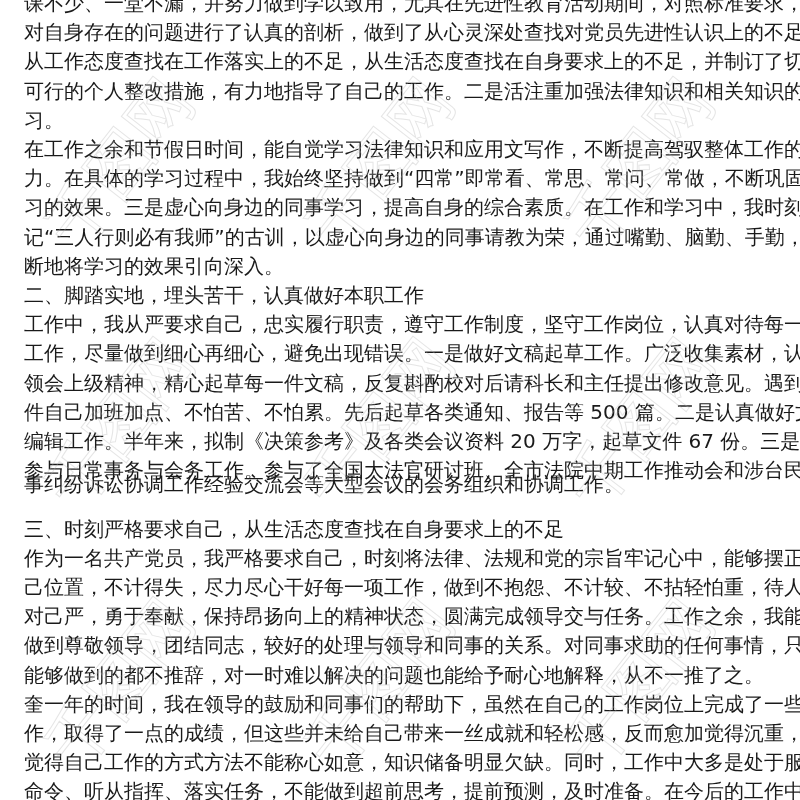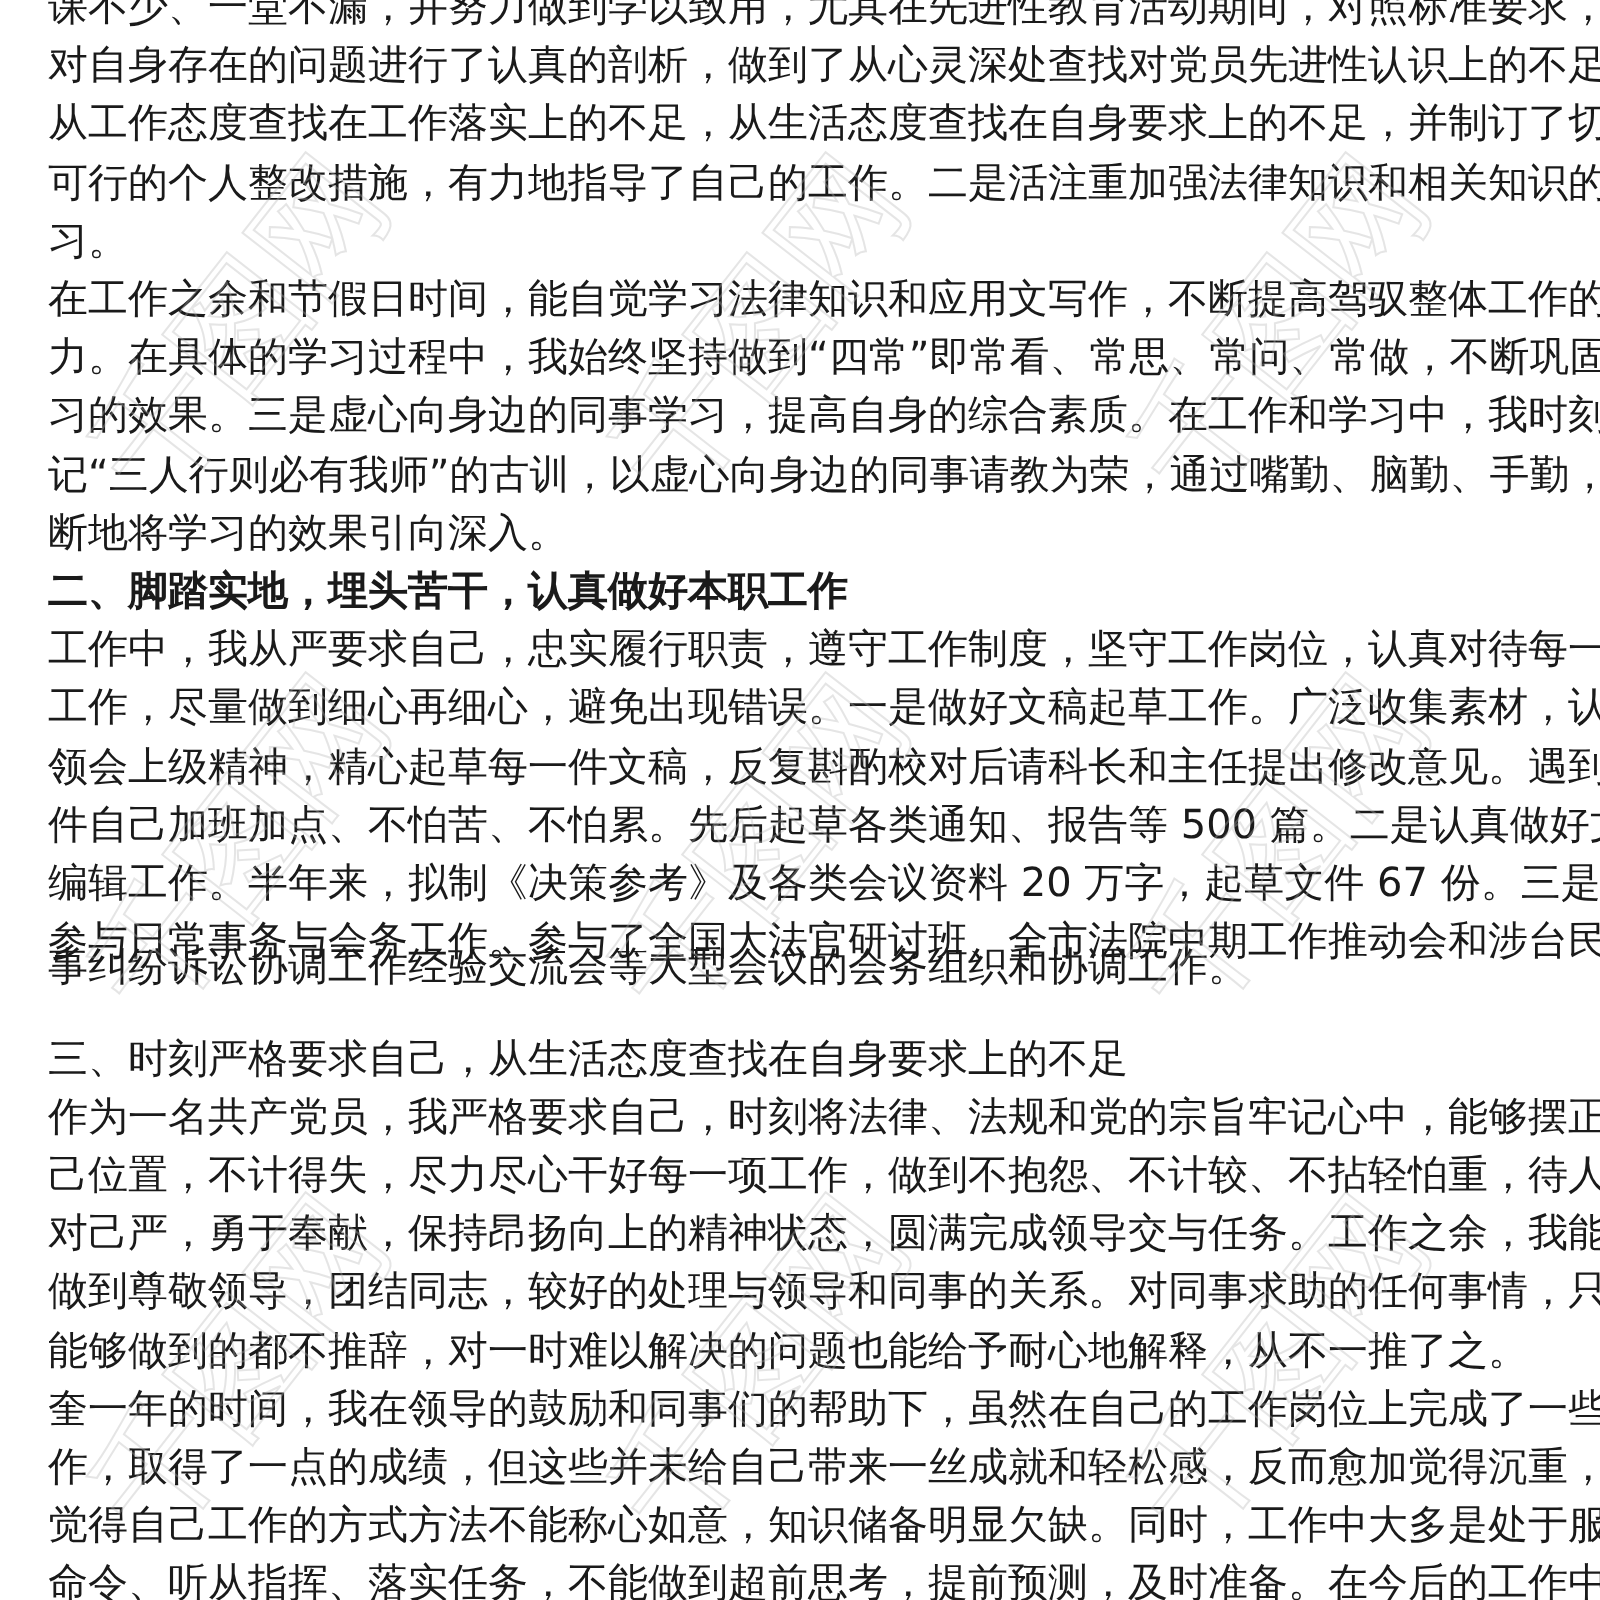--- a/index.html
+++ b/index.html
@@ -55,21 +55,21 @@
     <div class="doc-line" style="top: 0px;">课不少、一堂不漏，并努力做到学以致用，尤其在先进性教育活动期间，对照标准要求，针</div>
     <div class="doc-line" style="top: 29.2px;">对自身存在的问题进行了认真的剖析，做到了从心灵深处查找对党员先进性认识上的不足，</div>
     <div class="doc-line" style="top: 58.4px;">从工作态度查找在工作落实上的不足，从生活态度查找在自身要求上的不足，并制订了切实</div>
     <div class="doc-line" style="top: 87.6px;">可行的个人整改措施，有力地指导了自己的工作。二是活注重加强法律知识和相关知识的学</div>
     <div class="doc-line last" style="top: 116.8px;">习。</div>
     <div class="doc-line" style="top: 146px;">在工作之余和节假日时间，能自觉学习法律知识和应用文写作，不断提高驾驭整体工作的能</div>
     <div class="doc-line" style="top: 175.2px;">力。在具体的学习过程中，我始终坚持做到“四常”即常看、常思、常问、常做，不断巩固学</div>
     <div class="doc-line" style="top: 204.4px;">习的效果。三是虚心向身边的同事学习，提高自身的综合素质。在工作和学习中，我时刻牢</div>
     <div class="doc-line" style="top: 233.6px;">记“三人行则必有我师”的古训，以虚心向身边的同事请教为荣，通过嘴勤、脑勤、手勤，不</div>
     <div class="doc-line last" style="top: 262.8px;">断地将学习的效果引向深入。</div>
-    <div class="doc-line last" style="top: 292px; font-weight: bold;">二、脚踏实地，埋头苦干，认真做好本职工作</div>
+    <div class="doc-line last" style="top: 292px;">二、脚踏实地，埋头苦干，认真做好本职工作</div>
     <div class="doc-line" style="top: 321.2px;">工作中，我从严要求自己，忠实履行职责，遵守工作制度，坚守工作岗位，认真对待每一项</div>
     <div class="doc-line" style="top: 350.4px;">工作，尽量做到细心再细心，避免出现错误。一是做好文稿起草工作。广泛收集素材，认真</div>
     <div class="doc-line" style="top: 379.6px;">领会上级精神，精心起草每一件文稿，反复斟酌校对后请科长和主任提出修改意见。遇到急</div>
     <div class="doc-line" style="top: 408.8px;">件自己加班加点、不怕苦、不怕累。先后起草各类通知、报告等 500 篇。二是认真做好文稿</div>
     <div class="doc-line" style="top: 438px;">编辑工作。半年来，拟制《决策参考》及各类会议资料 20 万字，起草文件 67 份。三是积极</div>
     <div class="doc-line" style="top: 467.2px;">参与日常事务与会务工作。参与了全国大法官研讨班、全市法院中期工作推动会和涉台民商</div>
     <div class="doc-line last" style="top: 481px; font-family: Liberation Serif, serif;">事纠纷诉讼协调工作经验交流会等大型会议的会务组织和协调工作。</div>
     <div class="doc-line last" style="top: 525.6px;">三、时刻严格要求自己，从生活态度查找在自身要求上的不足</div>
     <div class="doc-line" style="top: 554.8px;">作为一名共产党员，我严格要求自己，时刻将法律、法规和党的宗旨牢记心中，能够摆正自</div>
     <div class="doc-line" style="top: 584px;">己位置，不计得失，尽力尽心干好每一项工作，做到不抱怨、不计较、不拈轻怕重，待人宽，</div>

